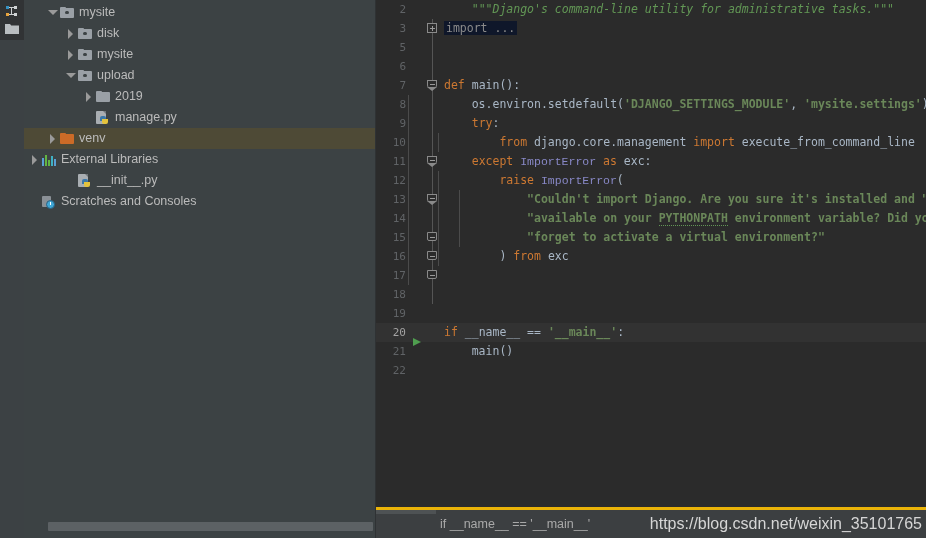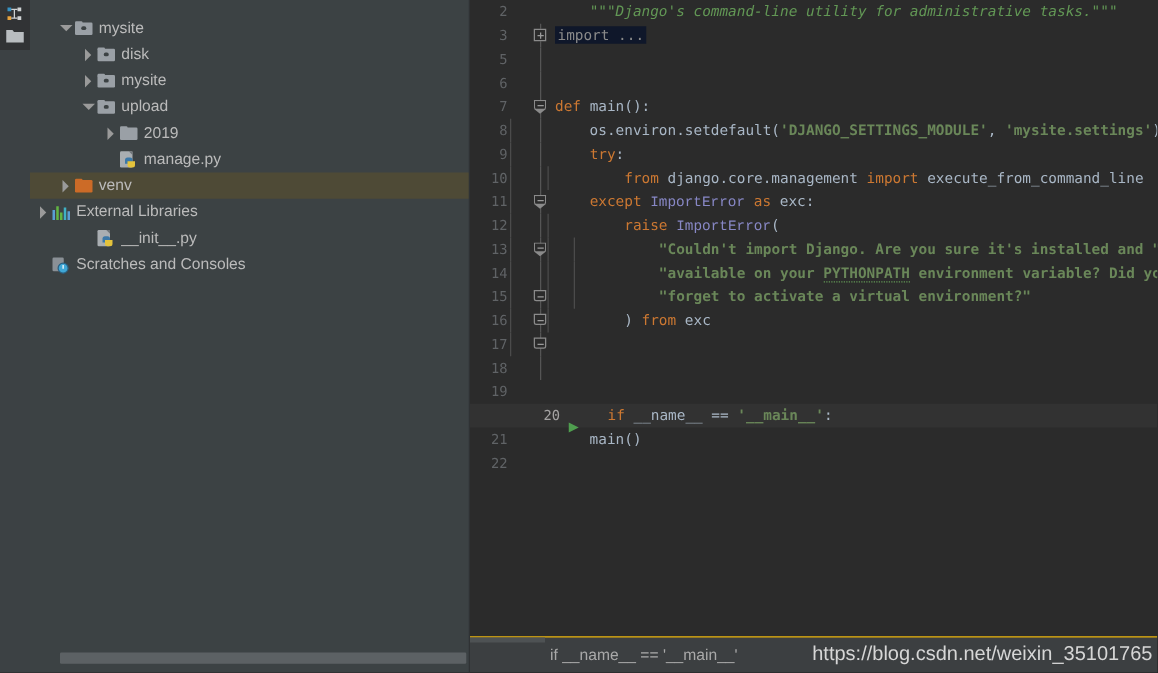--- a/index.html
+++ b/index.html
@@ -43,21 +43,21 @@
     width: 352px;
     flex: 0 0 352px;
     height: 538px;
     background: #3c4244;
     position: relative;
     overflow: hidden;
   }
   .tree {
     position: absolute;
     top: 0; left: 0; right: 0;
-    padding-top: 12px;
+    padding-top: 2px;
   }
   .tree-row {
     height: 21px;
     display: flex;
     align-items: center;
     white-space: nowrap;
     font-size: 12.5px;
     color: #bbbbbb;
     position: relative;
   }
@@ -245,21 +245,21 @@
     flex: 0 0 34px;
     text-align: right;
     padding-right: 4px;
     color: #606366;
     font-family: "DejaVu Sans Mono", monospace;
     font-size: 11px;
     box-sizing: border-box;
     line-height: 19px;
     user-select: none;
   }
-  .gutter.active { color: #a4a3a3; margin-left: 42px; }
+  .gutter.active { color: #a4a3a3; }
   .runmark {
     width: 16px;
     flex: 0 0 16px;
     position: relative;
   }
   .runmark.play::before {
     content: "";
     position: absolute;
     left: 3px; top: 5px;
     border-top: 4.5px solid transparent;
@@ -345,21 +345,21 @@
   .squiggle {
     border-bottom: 1px dotted #629755;
   }
 
   
   .bottombar {
     position: absolute;
     left: 0; right: 0; bottom: 0;
     height: 28px;
     background: #3c3f41;
-    border-top: 1px solid #eab308;
+    border-top: 3px solid #eab308;
   }
   .breadcrumb {
     position: absolute;
     left: 64px; top: 0;
     height: 28px; line-height: 28px;
     font-size: 12.5px;
     color: #a9a9a9;
     font-family: "Liberation Sans", sans-serif;
   }
   .watermark {

